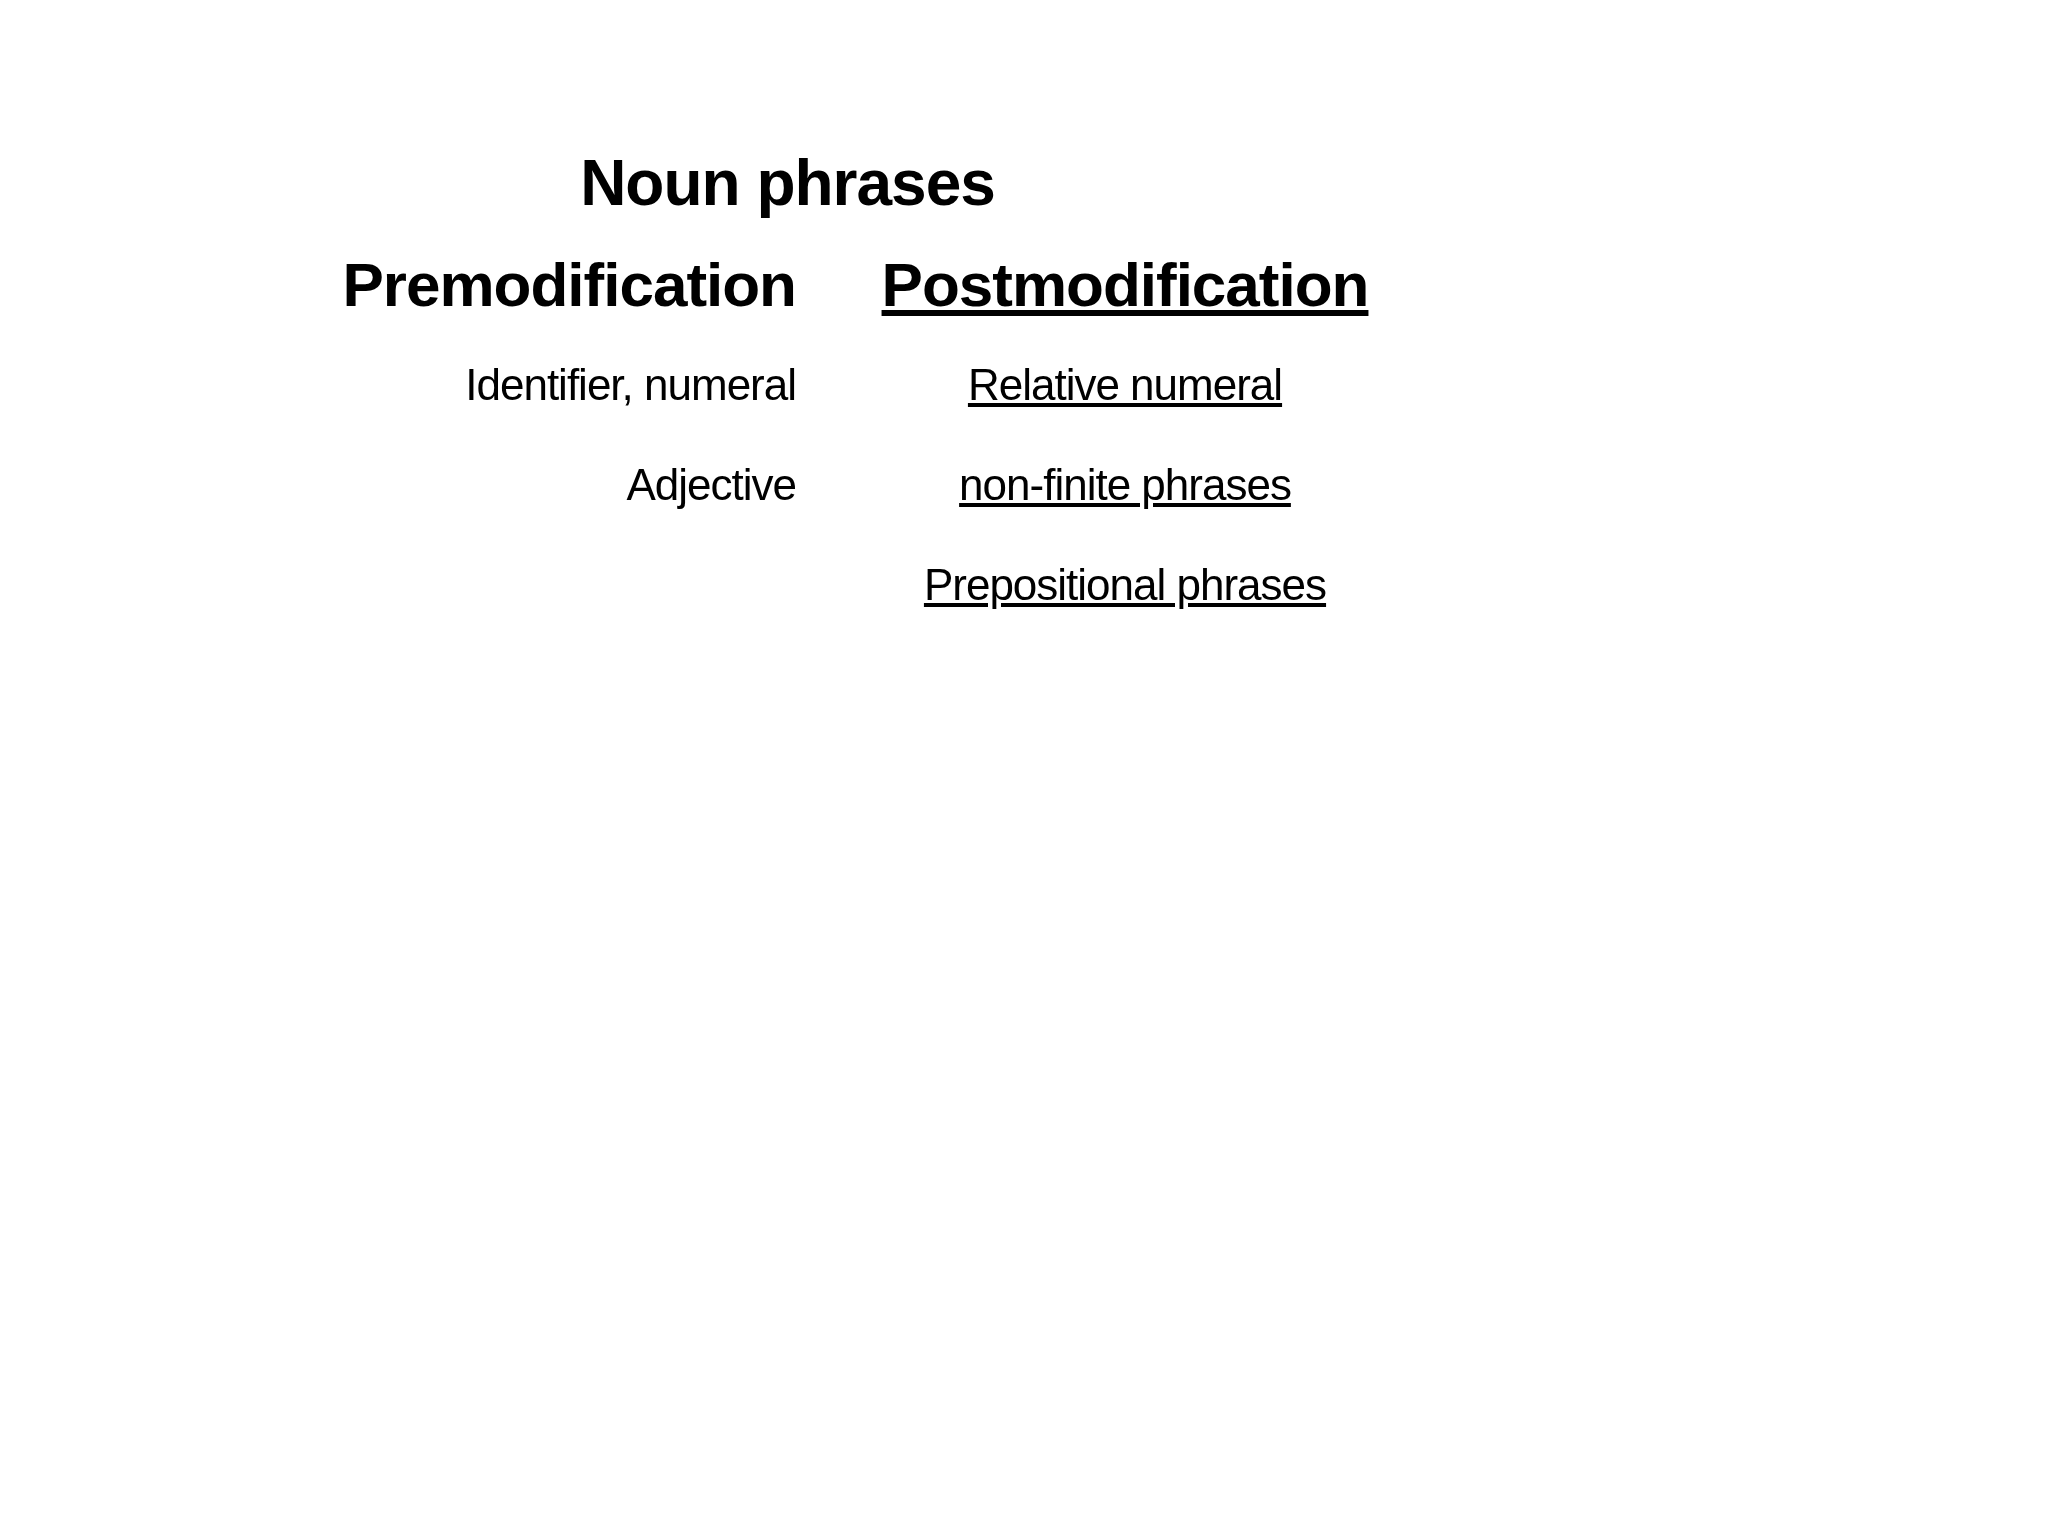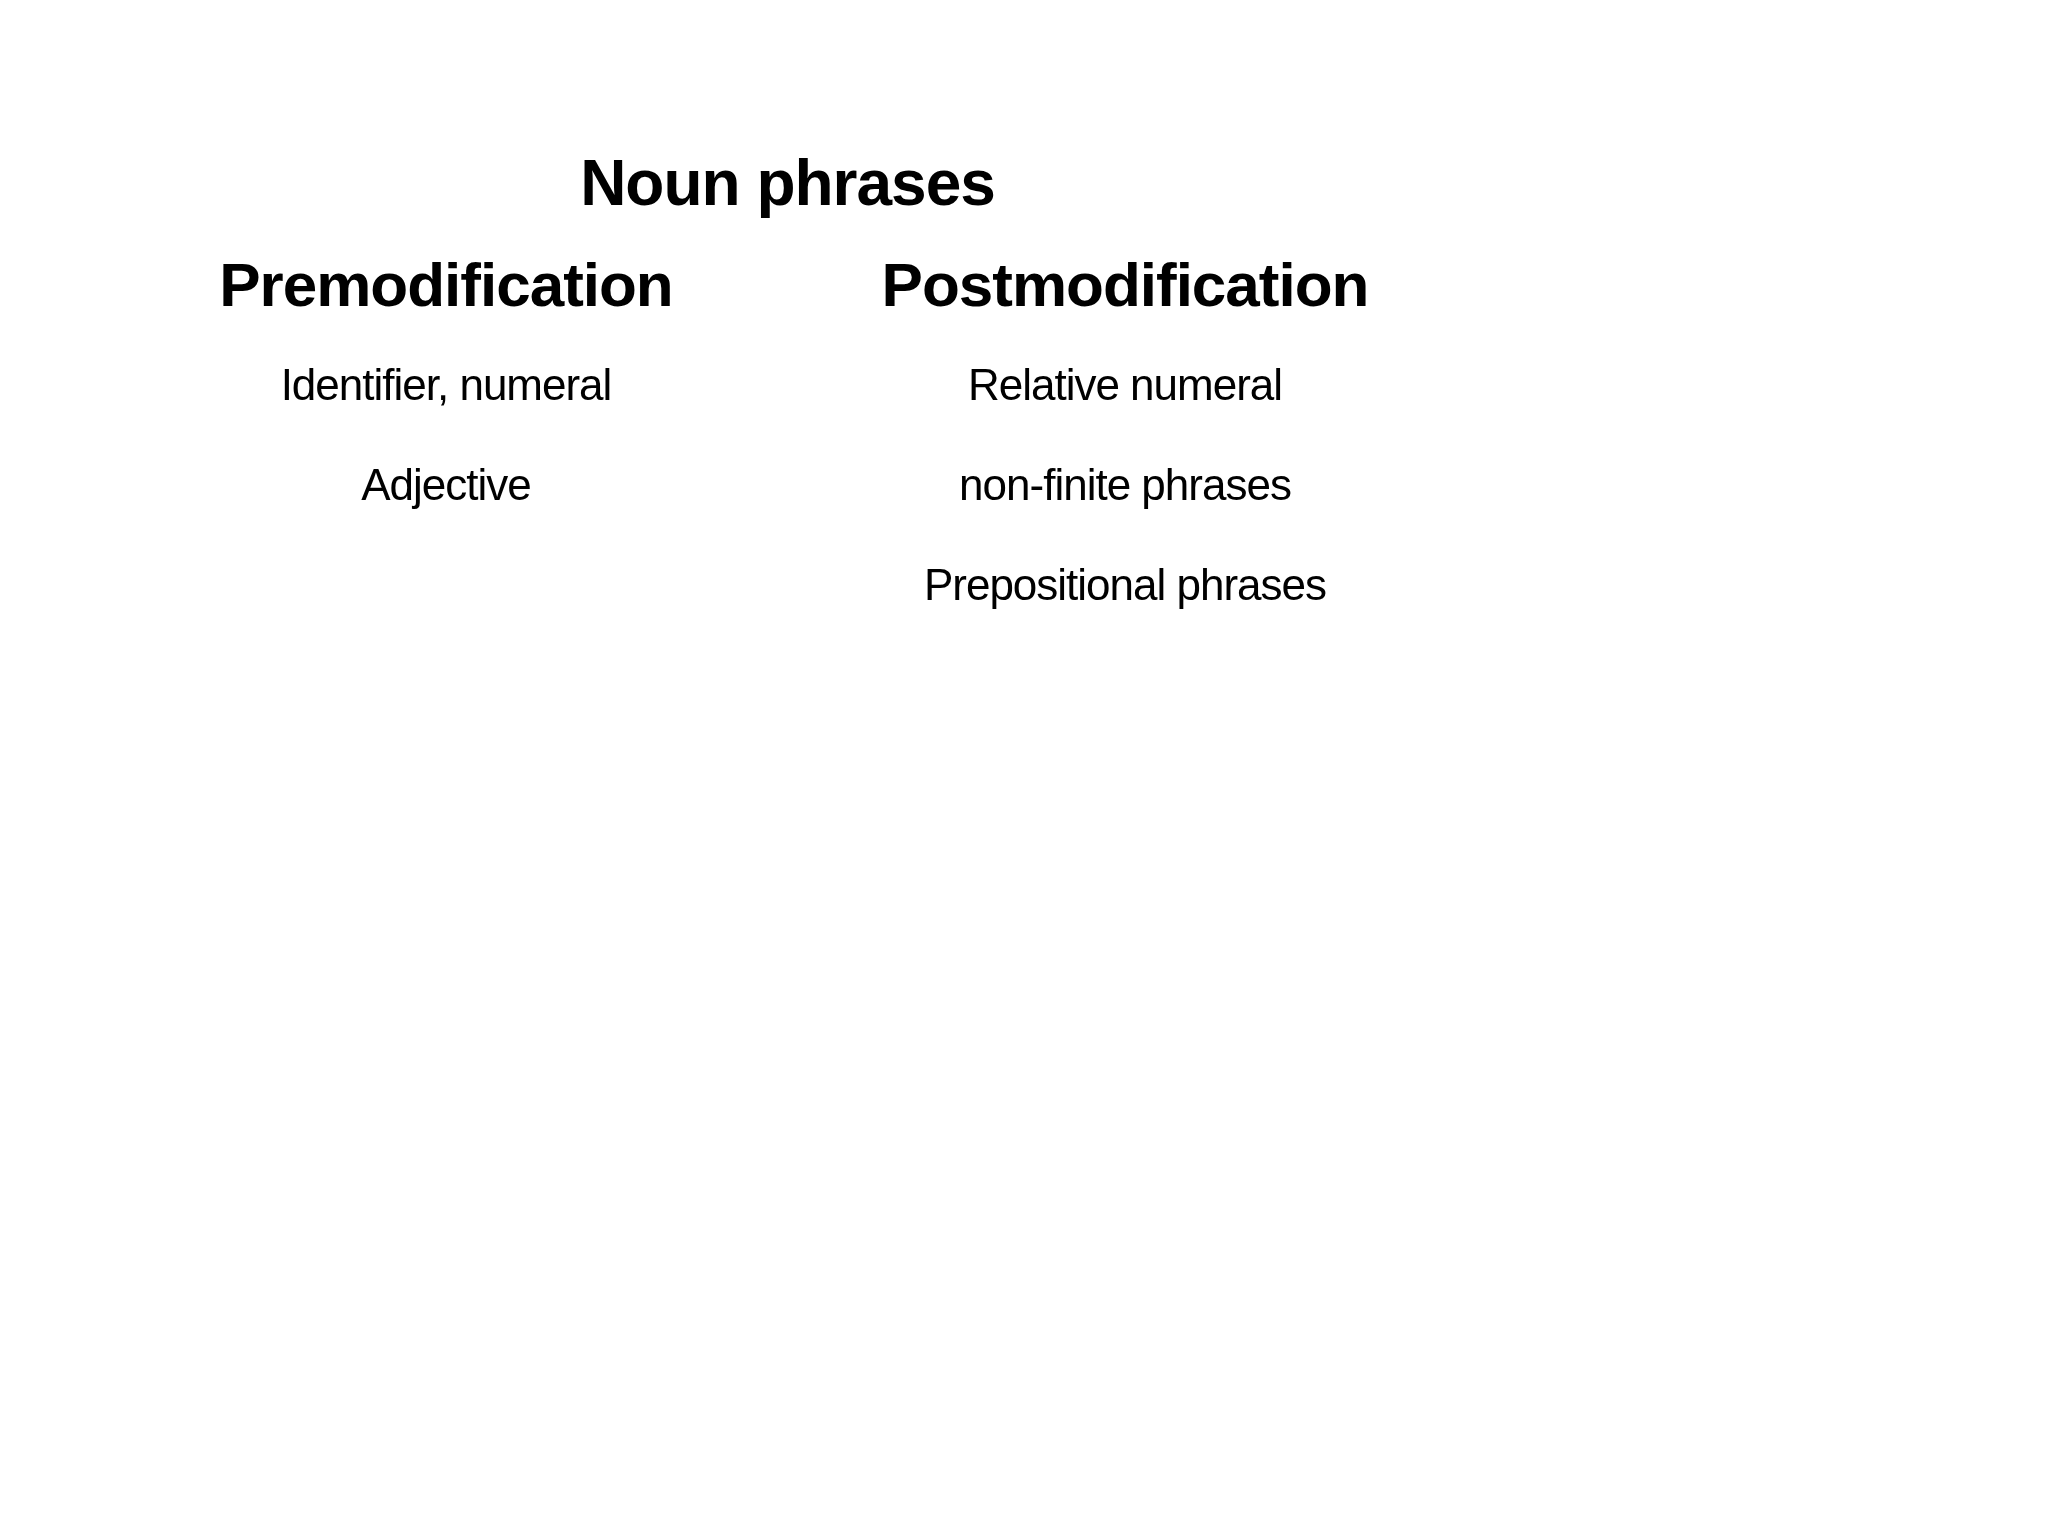--- a/index.html
+++ b/index.html
@@ -33,26 +33,27 @@
     line-height: 90px;
     white-space: nowrap;
   }
   .column {
     position: absolute;
     top: 235px;
   }
   .column-left {
     left: 96px;
     width: 700px;
-    text-align: center;
+    text-align: right;
   }
   .column-right {
     left: 775px;
     width: 700px;
     text-align: center;
+    text-decoration: underline;
   }
   .line {
     height: 100px;
     line-height: 100px;
     font-size: 44px;
     letter-spacing: -1px;
     white-space: nowrap;
   }
   .line.header {
     font-weight: bold;

